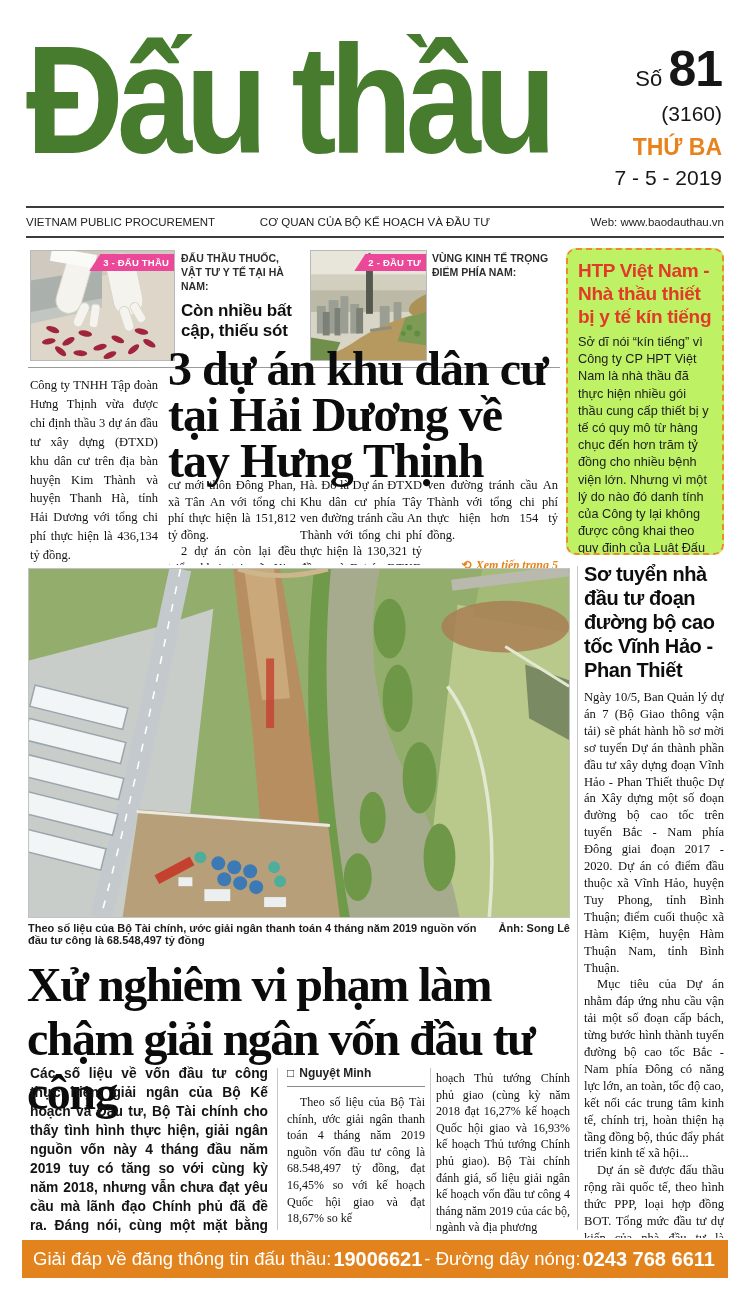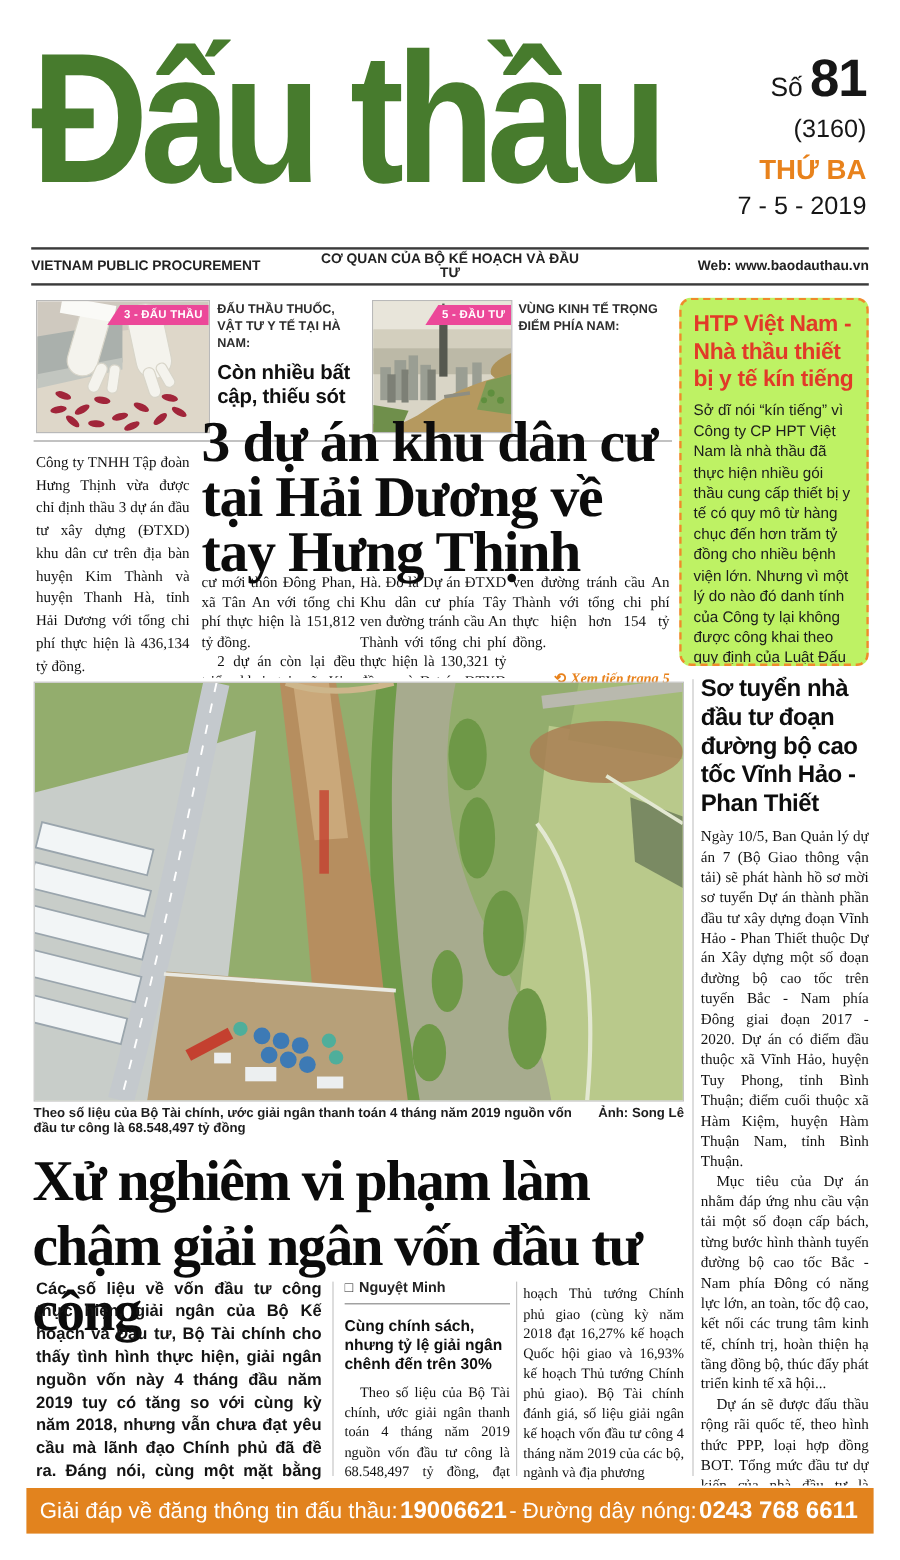--- a/index.html
+++ b/index.html
@@ -4,28 +4,28 @@
 <style>
   html,body{margin:0;padding:0;background:#e9e9e9;}
   .page{position:relative;width:750px;height:1300px;background:#ffffff;margin:0 auto;
         font-family:"Liberation Sans",sans-serif;color:#111;overflow:hidden;}
 
   
   .logo{position:absolute;left:26px;top:22px;font-size:138px;line-height:1;font-weight:bold;
         letter-spacing:-7px;color:#477b2d;transform:scale(.98,1.12);transform-origin:left top;white-space:nowrap;}
   .issue{position:absolute;right:28px;top:44px;text-align:right;line-height:1;}
   .issue-line1{font-size:22px;color:#161616;}
-  .issue-line1 .big{font-size:44px;font-weight:bold;letter-spacing:-1px;margin-top:14px;}
+  .issue-line1 .big{font-size:50px;font-weight:bold;letter-spacing:-1px;margin-top:14px;}
   .issue-code{font-size:21px;margin-top:9px;color:#161616;}
   .issue-day{font-size:23px;font-weight:bold;color:#e8821c;margin-top:12px;letter-spacing:0;}
   .issue-date{font-size:21px;margin-top:8px;color:#161616;}
 
   .tagline{position:absolute;left:26px;right:26px;top:206px;height:28px;
            border-top:2px solid #3b3b3b;border-bottom:2px solid #3b3b3b;
-           display:flex;align-items:center;font-size:11.5px;font-weight:bold;color:#222;}
+           display:flex;align-items:center;font-size:11.5px;font-weight:normal;color:#222;}
   .tagline span{flex:1;}
   .tagline .c{text-align:center;}
   .tagline .r{text-align:right;}
 
   
   .teaser-img{position:absolute;top:250px;height:111px;border:1px solid #b9b9b9;box-sizing:border-box;}
   .teaser-img svg{display:block;width:100%;height:100%;}
   .ribbon{position:absolute;top:3px;right:0;background:#ec4899;color:#fff;font-size:9.5px;font-weight:bold;
           padding:3px 5px 3px 14px;clip-path:polygon(11px 0,100% 0,100% 100%,0 100%);letter-spacing:.2px;}
   .teaser-txt{position:absolute;top:252px;}
@@ -169,21 +169,21 @@
       <path d="M117,62 C86,68 62,80 42,94 C24,106 10,108 0,104 L0,111 L117,111 Z" fill="#b5995f"></path>
       <polygon points="96,68 117,62 117,96 88,92" fill="#7d9b55"></polygon>
       <polygon points="0,88 30,93 22,111 0,111" fill="#6f8f4b"></polygon>
       <g fill="#5f8f3e">
           <circle cx="100" cy="78" r="3"></circle>
           <circle cx="108" cy="84" r="3"></circle>
           <circle cx="94" cy="84" r="2.5"></circle>
         </g>
       <rect x="60" y="78" width="22" height="3" fill="#8e8e82" transform="rotate(-8 71 79)"></rect>
     </svg>
-    <div class="ribbon">5 - ĐẦU TƯ</div>
+    <div class="ribbon">2 - ĐẦU TƯ</div>
   </div>
   <div class="teaser-txt" style="left:432px;width:126px;">
     <div class="kicker">VÙNG KINH TẾ TRỌNG ĐIỂM PHÍA NAM:</div>
   </div>
 
   <div class="hr-teasers"></div>
 
   <div class="box1">
     <div class="box1-title">HTP Việt Nam - Nhà thầu thiết bị y tế kín tiếng</div>
     <div class="box1-body">Sở dĩ nói “kín tiếng” vì Công ty CP HPT Việt Nam là nhà thầu đã thực hiện nhiều gói thầu cung cấp thiết bị y tế có quy mô từ hàng chục đến hơn trăm tỷ đồng cho nhiều bệnh viện lớn. Nhưng vì một lý do nào đó danh tính của Công ty lại không được công khai theo quy định của Luật Đấu thầu.</div>
@@ -267,21 +267,20 @@
   <div class="caption-row">
     <span>Theo số liệu của Bộ Tài chính, ước giải ngân thanh toán 4 tháng năm 2019 nguồn vốn đầu tư công là 68.548,497 tỷ đồng</span>
     <span class="credit">Ảnh: Song Lê</span>
   </div>
 
   <div class="headline2">Xử nghiêm vi phạm làm chậm giải ngân vốn đầu tư công</div>
   <div class="intro">Các số liệu về vốn đầu tư công thực hiện, giải ngân của Bộ Kế hoạch và Đầu tư, Bộ Tài chính cho thấy tình hình thực hiện, giải ngân nguồn vốn này 4 tháng đầu năm 2019 tuy có tăng so với cùng kỳ năm 2018, nhưng vẫn chưa đạt yêu cầu mà lãnh đạo Chính phủ đã đề ra. Đáng nói, cùng một mặt bằng pháp luật, nhưng có sự chênh lệch rất lớn về tỷ lệ giải ngân giữa nhiều bộ, ngành, địa phương.</div>
   <div class="vrule" style="left:277px;top:1068px;height:162px;"></div>
   <div class="colB">
     <div class="byline2"><span class="sq">□</span><span>Nguyệt Minh</span></div>
-    <div class="subhead">Cùng chính sách, nhưng tỷ lệ giải ngân chênh đến trên 30%</div>
     <div class="colB-body indent">Theo số liệu của Bộ Tài chính, ước giải ngân thanh toán 4 tháng năm 2019 nguồn vốn đầu tư công là 68.548,497 tỷ đồng, đạt 16,45% so với kế hoạch Quốc hội giao và đạt 18,67% so kế</div>
   </div>
   <div class="vrule" style="left:430px;top:1068px;height:162px;"></div>
   <div class="colC">
     <div class="colC-body">hoạch Thủ tướng Chính phủ giao (cùng kỳ năm 2018 đạt 16,27% kế hoạch Quốc hội giao và 16,93% kế hoạch Thủ tướng Chính phủ giao). Bộ Tài chính đánh giá, số liệu giải ngân kế hoạch vốn đầu tư công 4 tháng năm 2019 của các bộ, ngành và địa phương</div>
     <div class="morelink"><span class="ic">⟲</span><span>Xem tiếp trang 4</span></div>
   </div>
 
   <div class="vrule" style="left:577px;top:566px;height:664px;"></div>
   <div class="art2">

